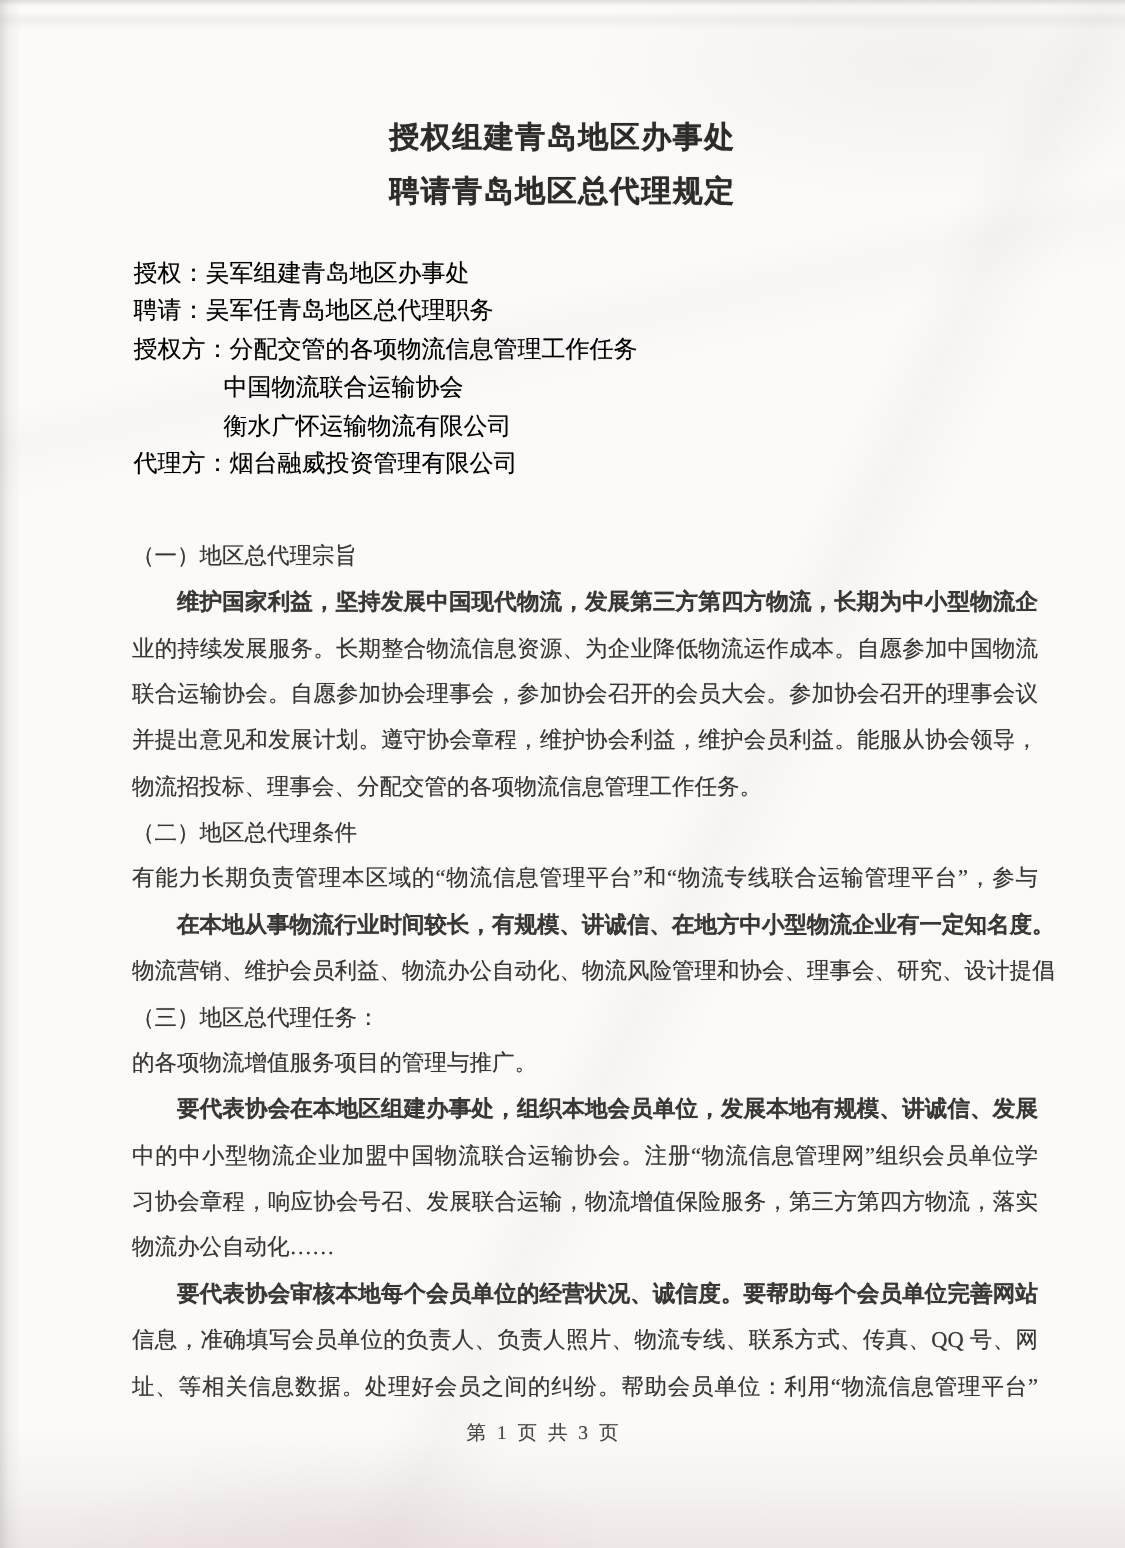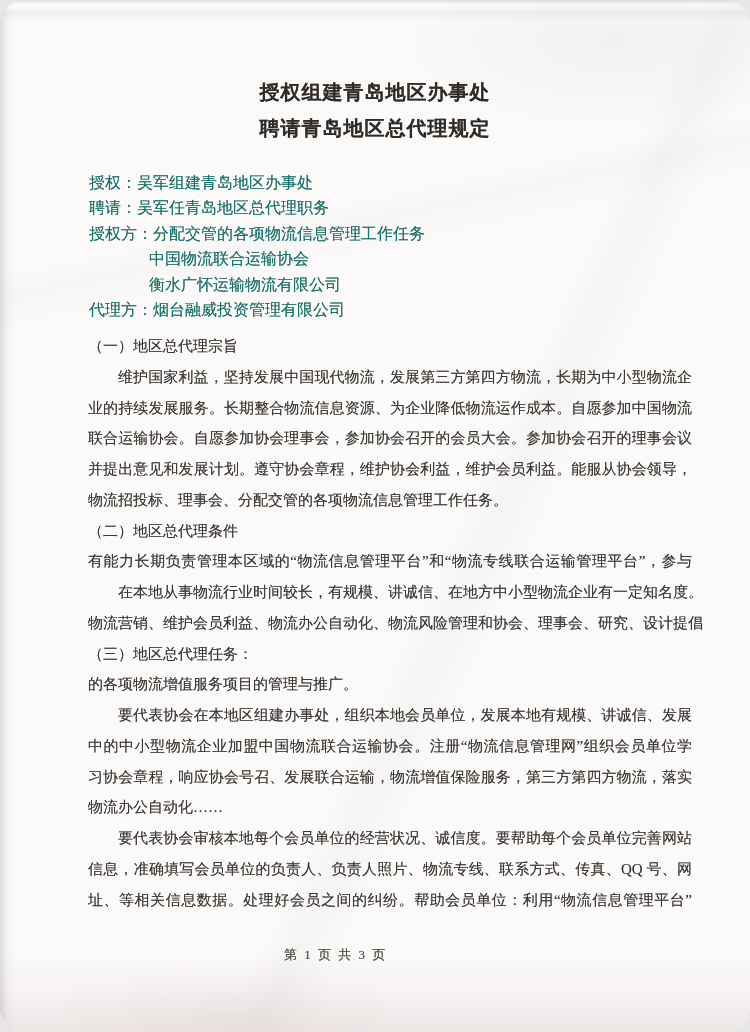--- a/index.html
+++ b/index.html
@@ -7,21 +7,20 @@
     width: 750px; height: 1032px;
     background: #e8e6e4;
     font-family: "Liberation Serif", "DejaVu Serif", serif;
   }
   .page {
     position: relative;
     width: 750px; height: 1032px;
     background: #fbfaf9;
     overflow: hidden;
     color: #3a3633;
-    border-radius: 24px;
   }
   
   .scan-overlay {
     position: absolute; inset: 0; pointer-events: none;
     background:
       linear-gradient(to bottom, rgba(160,156,156,.30) 0px, rgba(160,156,156,0) 4px),
       linear-gradient(to bottom, rgba(0,0,0,0) 8px, rgba(185,180,180,.16) 13px, rgba(0,0,0,0) 20px),
       linear-gradient(to right, rgba(150,146,146,.30) 0px, rgba(170,166,166,.12) 6px, rgba(0,0,0,0) 14px),
       linear-gradient(to top, rgba(216,200,200,.40) 0px, rgba(216,202,202,.14) 42px, rgba(0,0,0,0) 80px),
       radial-gradient(ellipse 320px 130px at 82% 4%, rgba(198,193,193,.16), rgba(0,0,0,0) 70%),
@@ -32,39 +31,39 @@
   .title-block {
     position: absolute; left: 0; top: 74px; width: 750px;
     text-align: center; font-weight: bold;
     font-size: 20px; line-height: 36px; letter-spacing: 1px;
     color: #2e2a27;
     text-shadow: 0 0 .6px rgba(46,42,39,.65);
   }
   .meta-block {
     position: absolute; left: 89px; top: 170px; width: 560px;
     font-size: 16px; line-height: 25.4px;
-    color: #0f766e;
+    color: #000000;
     text-shadow: 0 0 .5px rgba(58,54,51,.55);
   }
   .meta-line.hang { padding-left: 60px; }
   .body-block {
-    position: absolute; left: 88px; top: 331px; width: 604px;
+    position: absolute; left: 88px; top: 356px; width: 604px;
     font-size: 15px; line-height: 30.75px;
     color: #3a3633;
     text-shadow: 0 0 .5px rgba(58,54,51,.55);
   }
   .body-line { white-space: nowrap; }
   .body-line.j {
     text-align: justify;
     text-align-last: justify;
     text-justify: inter-character;
   }
-  .body-line.first { text-indent: 2em; }
+  .body-line.first { text-indent: 2em; font-weight: bold; }
   .footer-line {
-    position: absolute; left: 284px; top: 946px;
+    position: absolute; left: 311px; top: 946px;
     font-size: 13px; letter-spacing: 2px; color: #49453f;
     text-shadow: 0 0 .5px rgba(73,69,63,.5);
   }
 </style>
 </head>
 <body>
 
 <div class="page">
   <div class="scan-overlay"></div>
 

